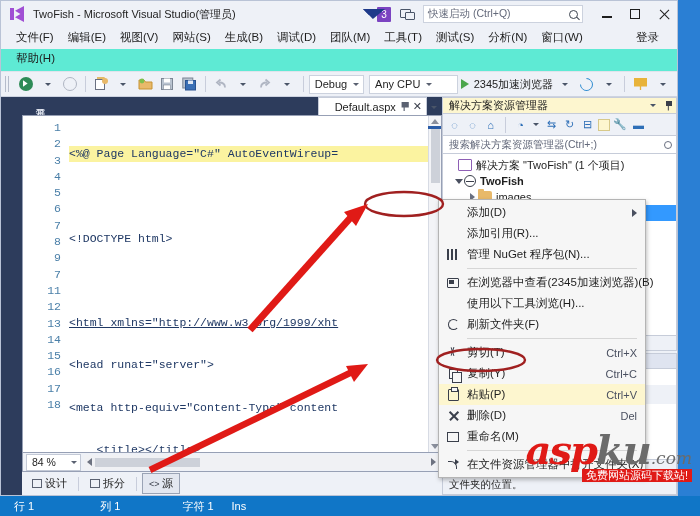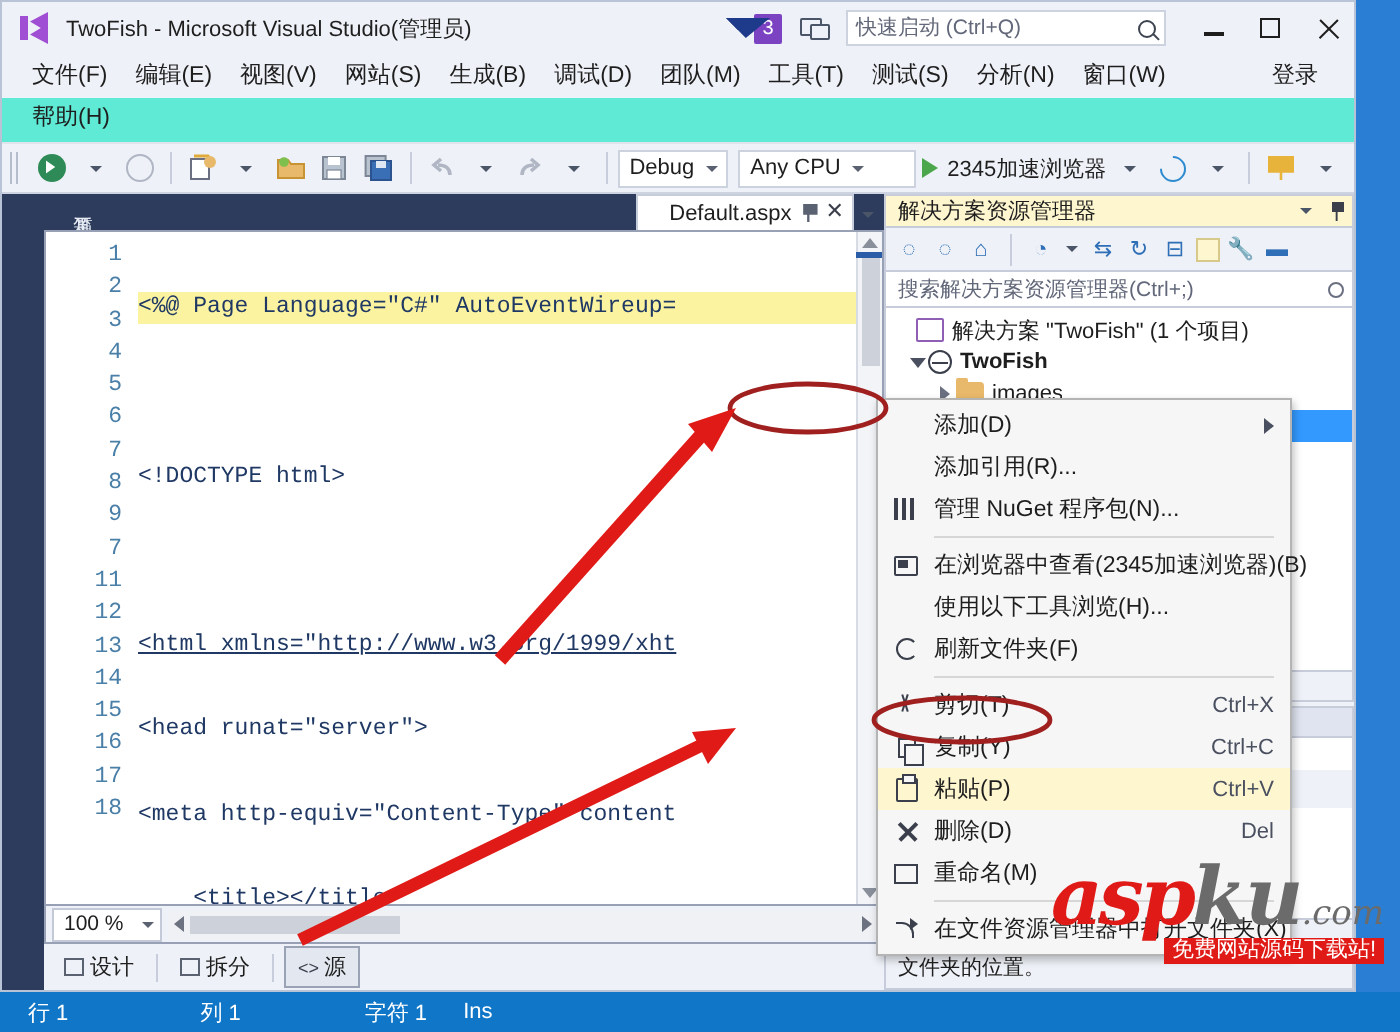--- a/index.html
+++ b/index.html
@@ -529,21 +529,21 @@
         <div class="vscroll">
           <div class="blue-mark"></div>
           <div class="up"></div>
           <div class="thumb"></div>
           <div class="dn"></div>
         </div>
       </div>
 
       <div class="zoomrow">
         <div class="zoomcombo">
-          <span>100 %</span>
+          <span>84 %</span>
           <span class="cb-caret"></span>
         </div>
         <div class="hscroll">
           <span class="la"></span>
           <span class="hthumb"></span>
           <span class="ra"></span>
         </div>
       </div>
 
       <div class="viewbar">

